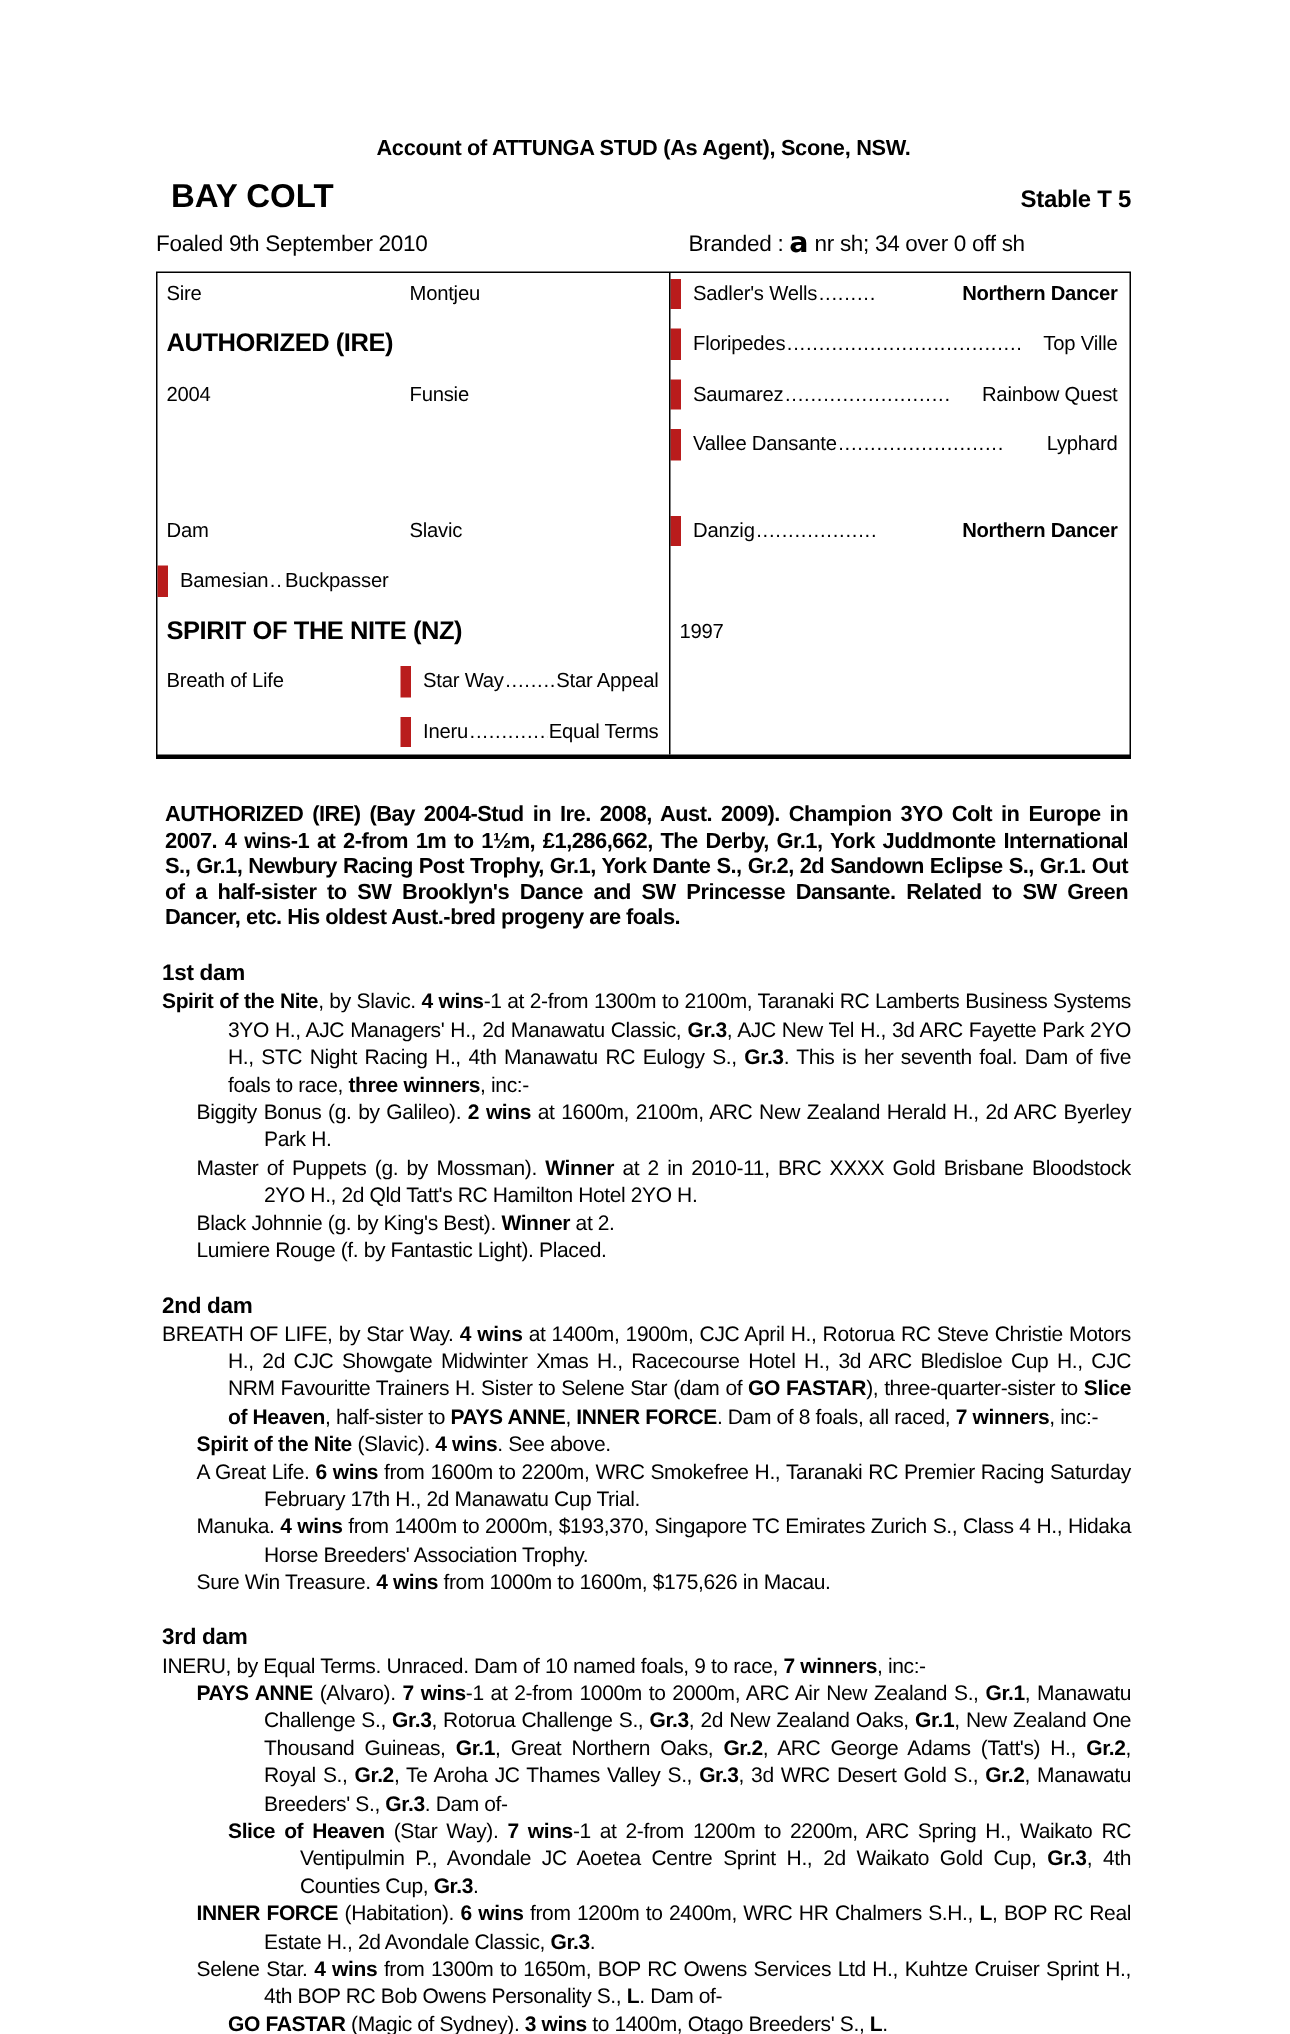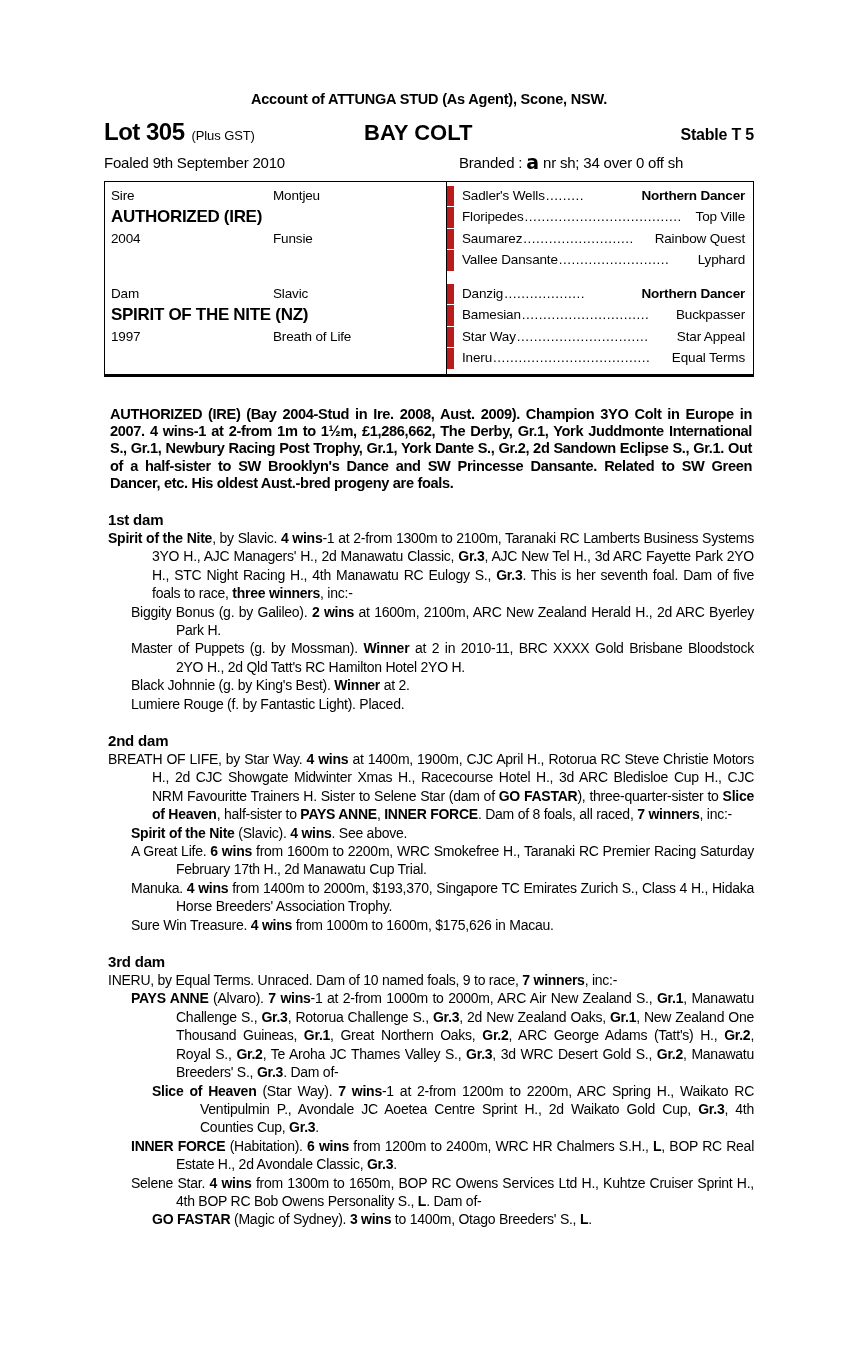--- a/index.html
+++ b/index.html
@@ -91,21 +91,21 @@
   .ped-table {
     margin-top: 10px;
     border: 1px solid #000;
     border-bottom: 3px solid #000;
     padding: 4px 0 5px 0;
     position: relative;
   }
   .ped-grid {
     display: grid;
     grid-template-columns: 162px 180px 1fr;
-    row-gap: 1px;
+    row-gap: 13px;
   }
   .ped-cell {
     font-size: 13.5px;
     line-height: 20.5px;
     letter-spacing: -0.15px;
     padding-left: 6px;
     white-space: nowrap;
     overflow: hidden;
   }
   .ped-cell.big {
@@ -180,24 +180,20 @@
   .entry:last-child { text-align: left; }
 </style>
 </head>
 <body>
 
 <div class="page">
 
   <div class="account-line">Account of ATTUNGA STUD (As Agent), Scone, NSW.</div>
 
   <div class="lot-row">
-    <div class="lot-left">
-      <span class="lot-number">Lot 305</span>
-      <span class="plus-gst">(Plus GST)</span>
-    </div>
     <div class="colour-sex">BAY COLT</div>
     <div class="stable">Stable T 5</div>
   </div>
 
   <div class="foal-row">
     <div class="foaled">Foaled 9th September 2010</div>
     <div class="branded">
       <span>Branded :</span>
       <span class="brand-glyph">a</span>
       <span>nr sh; 34 over 0 off sh</span>
@@ -253,28 +249,28 @@
       <div class="ped-cell">Dam</div>
       <div class="ped-cell">Slavic</div>
       <div class="ped-cell third">
         <div class="ped-leader">
           <span class="lname">Danzig</span>
           <span class="dots">...................</span>
           <span class="rname bold">Northern Dancer</span>
         </div>
       </div>
 
-      <div class="ped-cell big" style="grid-column:1 / span 2;">SPIRIT OF THE NITE (NZ)</div>
       <div class="ped-cell third">
         <div class="ped-leader">
           <span class="lname">Bamesian</span>
           <span class="dots">..............................</span>
           <span class="rname">Buckpasser</span>
         </div>
       </div>
+      <div class="ped-cell big" style="grid-column:1 / span 2;">SPIRIT OF THE NITE (NZ)</div>
 
       <div class="ped-cell">1997</div>
       <div class="ped-cell">Breath of Life</div>
       <div class="ped-cell third">
         <div class="ped-leader">
           <span class="lname">Star Way</span>
           <span class="dots">...............................</span>
           <span class="rname">Star Appeal</span>
         </div>
       </div>

